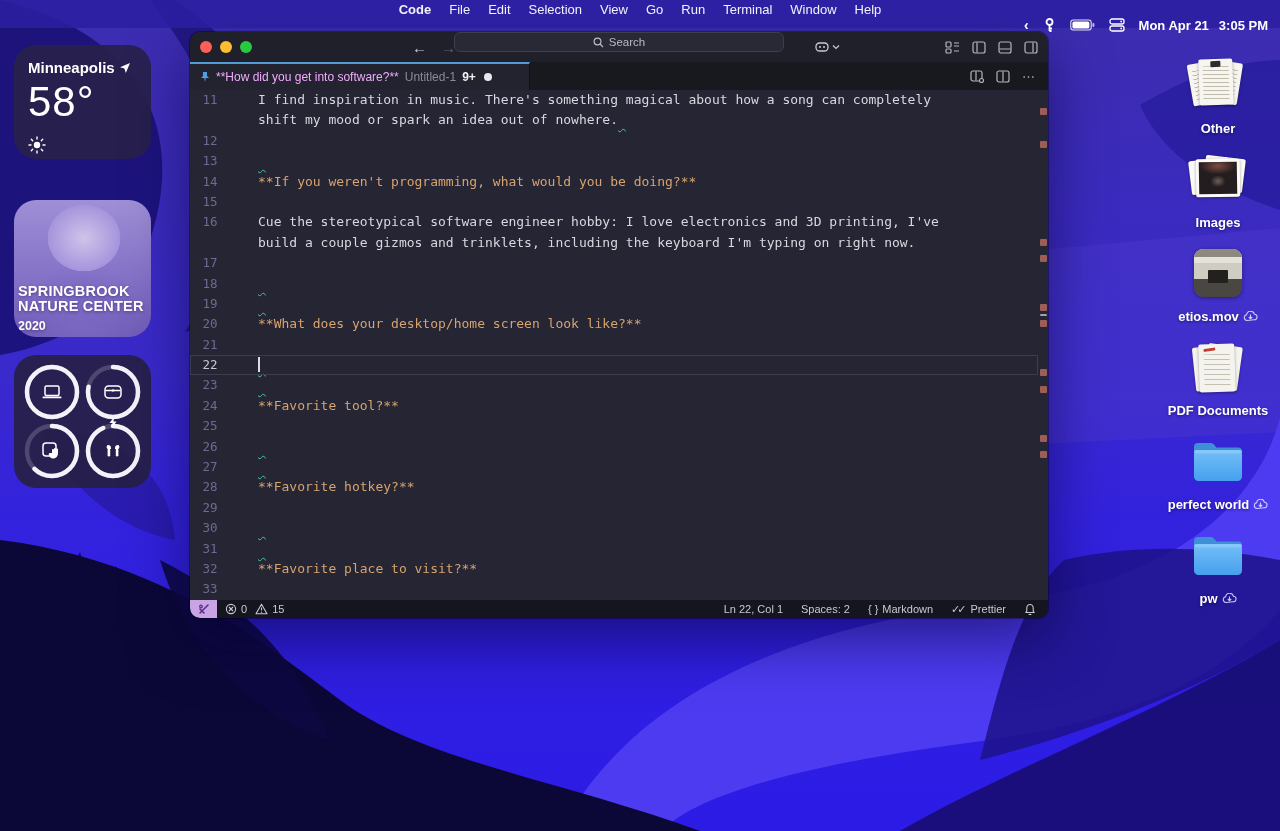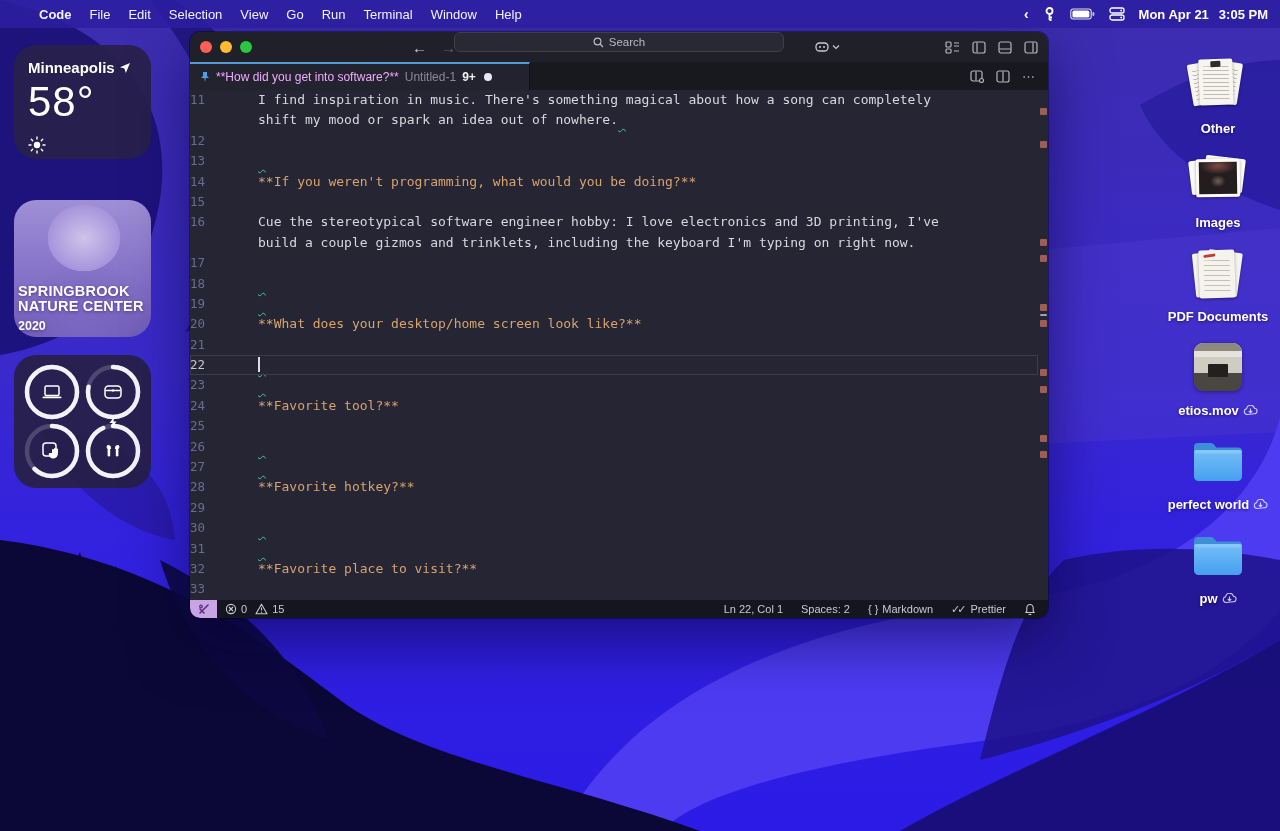--- a/index.html
+++ b/index.html
@@ -6,21 +6,21 @@
   html,body { width:1280px; height:831px; overflow:hidden; background:#2c1be2;
     font-family:"Liberation Sans", sans-serif; }
   #screen { position:relative; width:1280px; height:831px; overflow:hidden; }
 
   
   #wallpaper { position:absolute; inset:0; }
 
   
   #menubar { position:absolute; top:0; left:0; right:0; height:28px;
     background:rgba(43,31,160,.88); display:flex; align-items:center;
-    color:#fff; font-size:13px; padding:0 12px; z-index:50; }
+    color:#fff; font-size:13px; padding:0 12px; z-index:50;flex-direction:column; }
   #menubar .apple { font-size:15px; margin:0 8px 2px 10px; }
   .menu-item { padding:0 9px; color:#f2f2fa; }
   .menu-item.app-name { font-weight:700; }
   #menubar-right { margin-left:auto; display:flex; align-items:center; gap:14px; }
   #menubar-right .mb-ico { display:flex; align-items:center; }
   #menubar .clock { display:flex; gap:10px; font-size:13px; font-weight:600; }
 
   
   .widget { position:absolute; width:137px; border-radius:22px; color:#fff; overflow:hidden; }
   #widget-weather { left:14px; top:45px; height:114px; background:rgba(40,33,74,.92); padding:14px 14px; }
@@ -93,21 +93,21 @@
   #tab-active .tab-title { color:#f0abfc; white-space:nowrap; overflow:hidden; }
   #tab-active .tab-file { color:#8b8b96; }
   #tab-active .tab-badge { color:#f0f0f4; font-weight:700; }
   #tab-active .tab-dot { width:8px; height:8px; border-radius:50%; background:#e8e8ee; margin-left:2px; flex:0 0 auto; }
   #tab-actions { margin-left:auto; display:flex; align-items:center; gap:12px; padding-right:12px; color:#b6b6c0; }
 
   #editor { flex:1 1 auto; background:#252533; position:relative; overflow:hidden;
     font-family:"DejaVu Sans Mono", monospace; font-size:13px; }
   #rows { position:absolute; inset:0 10px 0 0; }
   .row { display:flex; height:20.4px; line-height:20.4px; white-space:pre; position:relative; }
-  .row .num { flex:0 0 68px; text-align:left; padding-right:28px; color:#6b6b93; font-size:12.5px; }
+  .row .num { flex:0 0 68px; text-align:center; padding-right:28px; color:#6b6b93; font-size:12.5px; }
   .row.current .num { color:#c7c7da; }
   .row.current { outline:1px solid #3c3c50; outline-offset:-1px; }
   .row .code { color:#d8d8e0; }
   .row .code.md-bold { color:#d7a36e; }
   .squig { text-decoration:underline; text-decoration-style:wavy; text-decoration-color:#45c5ae;
     text-decoration-thickness:1px; text-underline-offset:4px; }
   .cursor { display:inline-block; width:2px; height:15px; background:#dcdce6; vertical-align:-3px; margin-right:-2px; }
   #ruler { position:absolute; top:0; bottom:0; right:0; width:10px; }
   .rmark { position:absolute; right:1px; width:7px; height:7px; border-radius:1px; background:#9d5f55; }
   .rmark.light { height:2px; background:#a0a0b0; }
@@ -305,46 +305,46 @@
           <div class="photoframe" style="width:44px;height:38px;left:10px;top:10px;transform:rotate(-1deg);">
             <div class="pimg"></div>
           </div>
         </div>
         <div class="dlabel">
           <span>Images</span>
         </div>
       </div>
       <div class="dicon">
         <div class="art">
-          <div class="sheet" style="width:34px;height:44px;left:20px;top:8px;transform:rotate(8deg);"></div>
-          <div class="sheet" style="width:34px;height:44px;left:8px;top:9px;transform:rotate(-6deg);"></div>
-          <div class="sheet" style="width:36px;height:48px;left:13px;top:7px;transform:rotate(-2deg);">
-            <div class="slines"></div>
-            <div class="scrib"></div>
-          </div>
-        </div>
-        <div class="dlabel">
-          <span>PDF Documents</span>
-        </div>
-      </div>
-      <div class="dicon">
-        <div class="art">
           <div class="videothumb">
             <div class="ceil"></div>
             <div class="tv"></div>
           </div>
         </div>
         <div class="dlabel">
           <span>etios.mov</span>
           <span style="opacity: 0.85;">
             <svg width="15" height="11" viewBox="0 0 15 11">
               <path d="M4,9.5 a3,3 0 0 1 -0.4,-5.9 a4,4 0 0 1 7.8,-0.4 a2.8,2.8 0 0 1 -0.4,5.6 z" fill="none" stroke="#e8e8ff" stroke-width="1.1"></path>
               <path d="M7.5,3.5 L7.5,7.5 M5.8,6 L7.5,7.8 L9.2,6" stroke="#e8e8ff" stroke-width="1.1" fill="none"></path>
             </svg>
           </span>
+        </div>
+      </div>
+      <div class="dicon">
+        <div class="art">
+          <div class="sheet" style="width:34px;height:44px;left:20px;top:8px;transform:rotate(8deg);"></div>
+          <div class="sheet" style="width:34px;height:44px;left:8px;top:9px;transform:rotate(-6deg);"></div>
+          <div class="sheet" style="width:36px;height:48px;left:13px;top:7px;transform:rotate(-2deg);">
+            <div class="slines"></div>
+            <div class="scrib"></div>
+          </div>
+        </div>
+        <div class="dlabel">
+          <span>PDF Documents</span>
         </div>
       </div>
       <div class="dicon">
         <div class="art">
           <svg width="56" height="46" viewBox="0 0 56 46" style="position:absolute;left:4px;top:8px;">
             <path d="M4,8 a4,4 0 0 1 4,-4 l13,0 a4,4 0 0 1 3,1.6 l2.4,2.9 21.6,0 a4,4 0 0 1 4,4 l0,2 -48,0 z" fill="#3f8ed8"></path>
             <rect x="4" y="11" width="48" height="31" rx="4.5" fill="url(#folderGrad)"></rect>
             <rect x="4" y="11" width="48" height="3.5" rx="1.75" fill="#8ccafa" opacity="0.8"></rect>
           </svg>
         </div>

